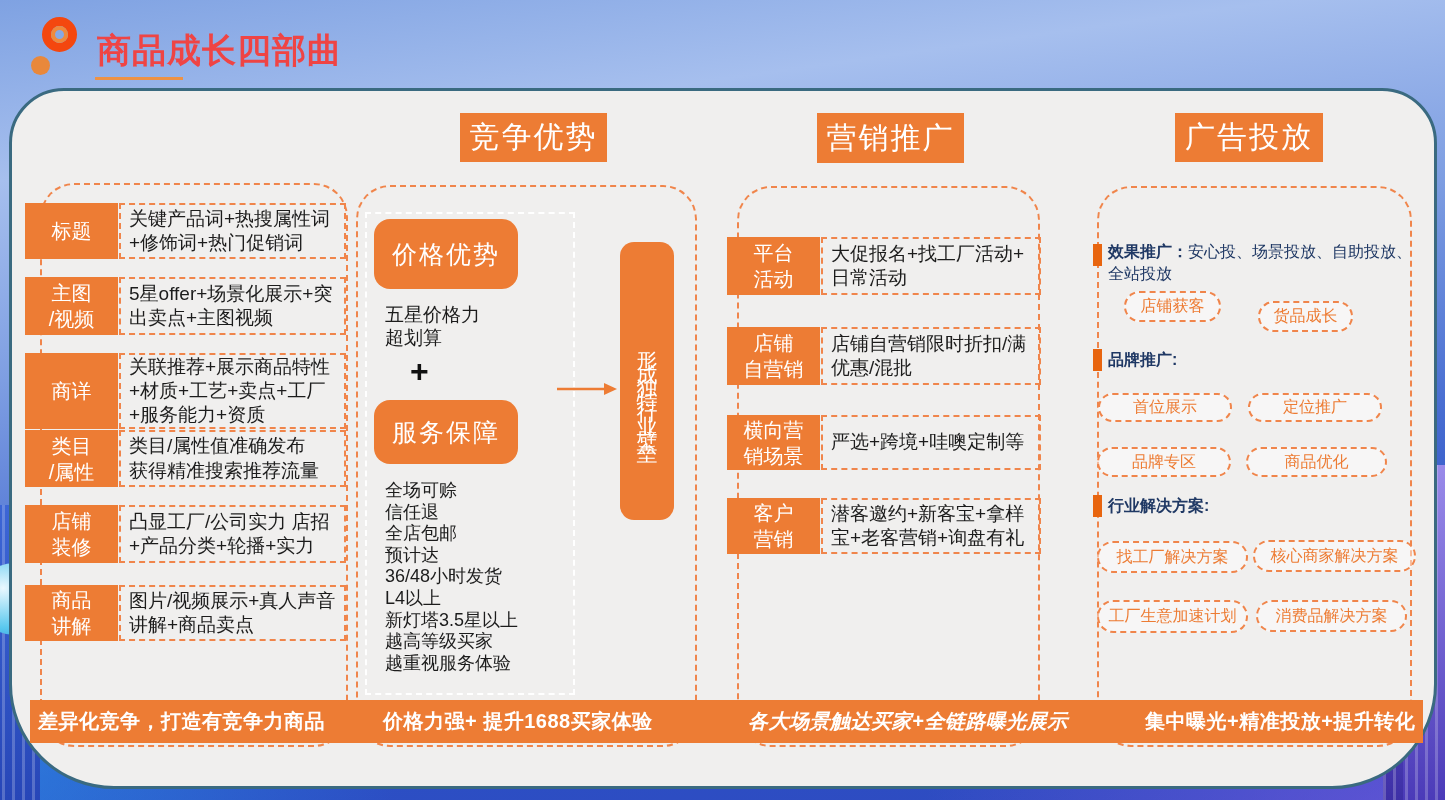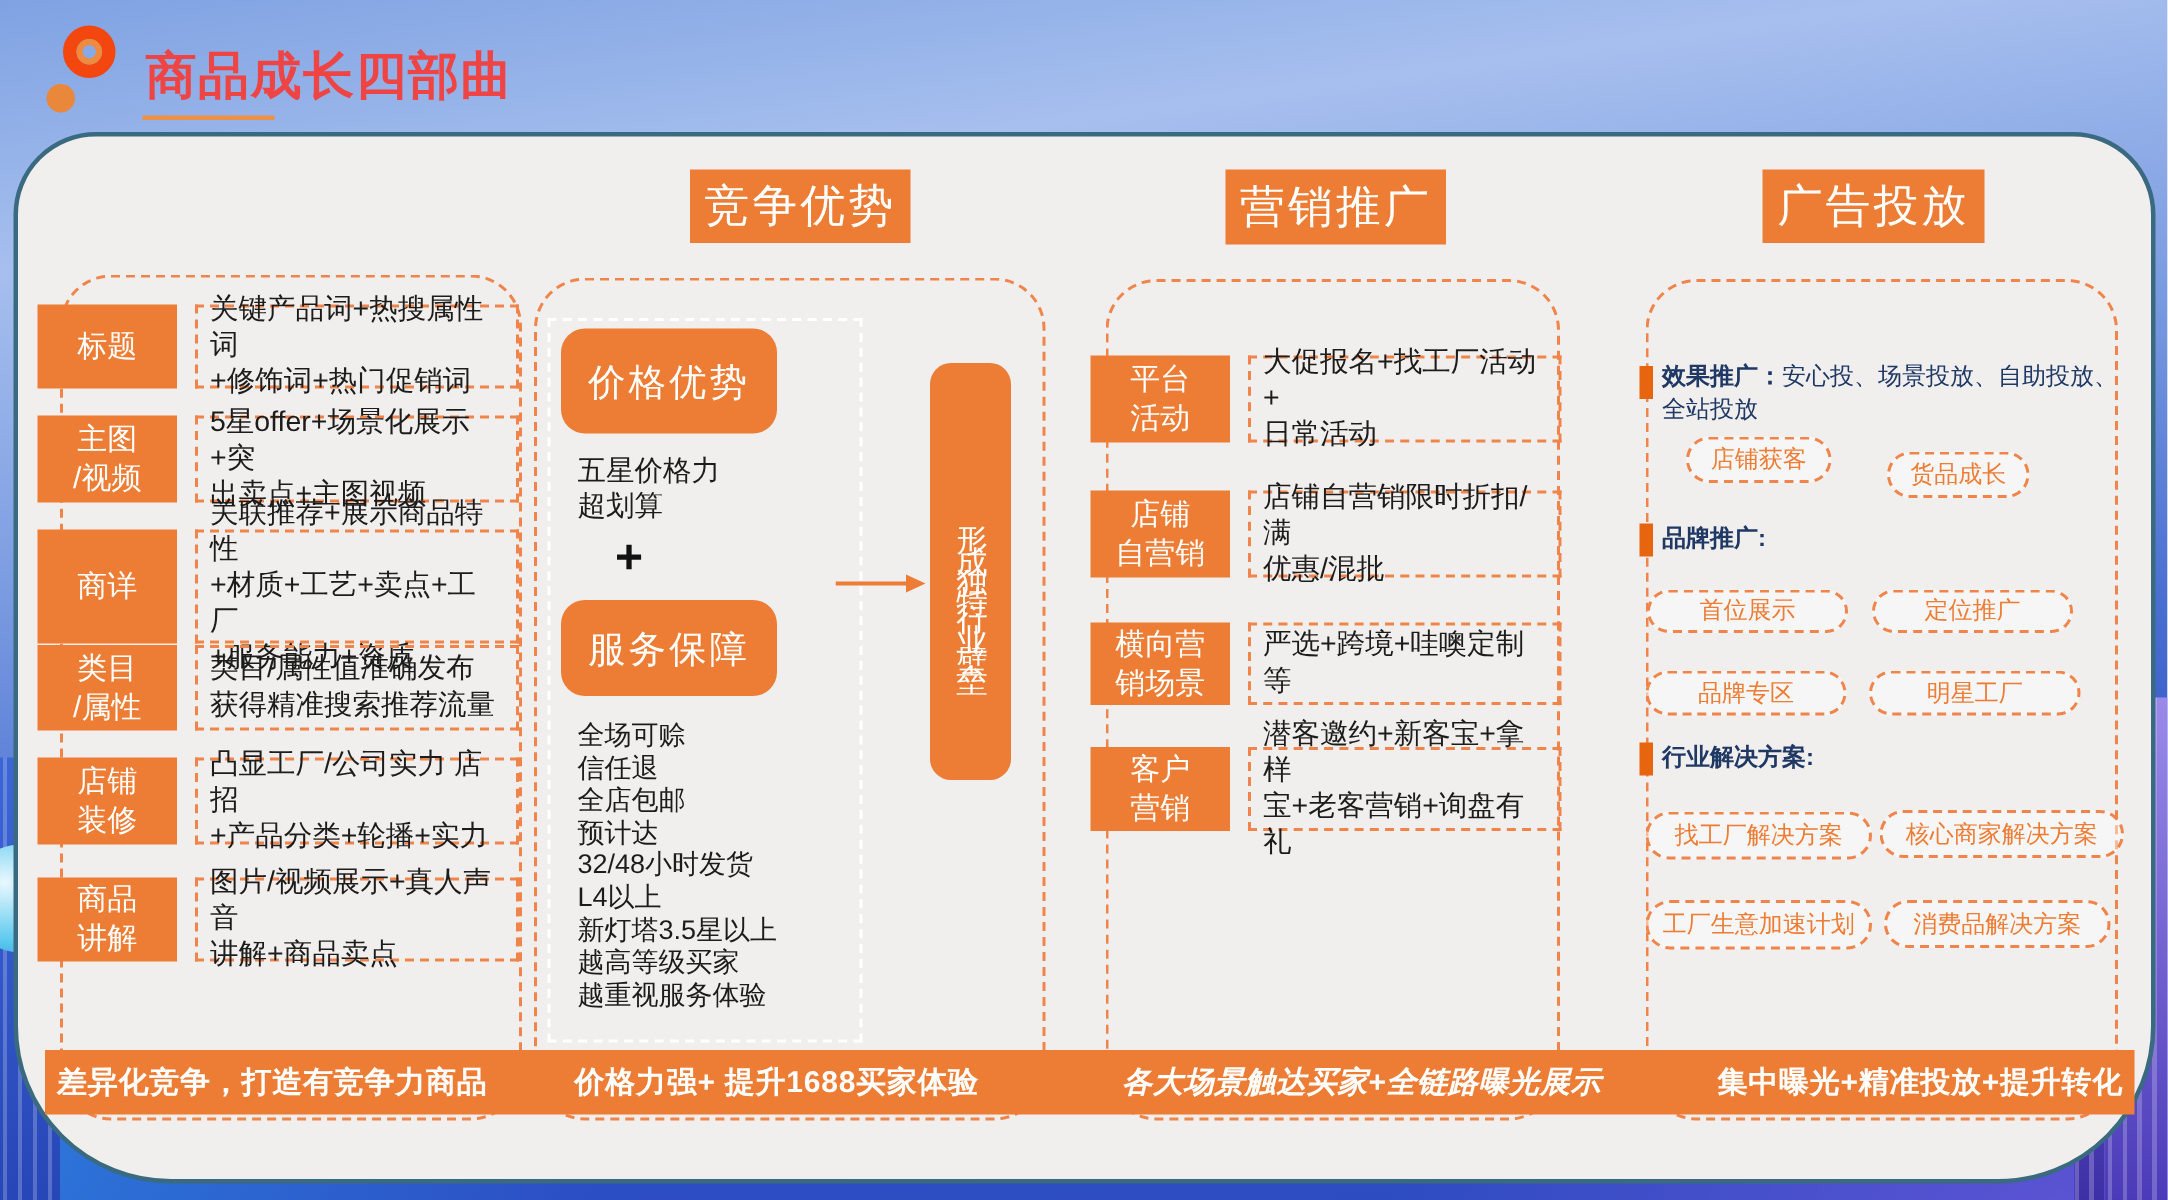--- a/index.html
+++ b/index.html
@@ -30,21 +30,21 @@
   .logo { position:absolute; left:28px; top:12px; z-index:2; }
 
   
   .col-header { background:#ED7C34; color:#FFFFFF; font-size:30px; text-align:center;
     display:flex; align-items:center; justify-content:center; letter-spacing:2px; }
   .dashed-box { border:2px dashed #F0854B; border-radius:34px; }
   .row { display:flex; }
   .row-label { background:#ED7C34; color:#FFFFFF; font-size:20px; width:93px; flex:none;
     display:flex; align-items:center; justify-content:center; text-align:center;
     white-space:pre-line; line-height:1.3; }
-  .row-text { flex:1; border:2px dashed #F0854B; margin-left:12px;
+  .row-text { flex:1; border:2px dashed #F0854B; margin-left:1px;
     color:#1C1C1C; font-size:19px; line-height:1.27;
     display:flex; align-items:center; padding:2px 8px; white-space:pre-line; }
   .solid-box { background:#ED7C34; color:#FFFFFF; border-radius:16px;
     display:flex; align-items:center; justify-content:center; font-size:25px; letter-spacing:2px; }
   .plain-text { color:#1C1C1C; font-size:19px; line-height:1.22; white-space:pre-line; }
   .plus-sign { color:#111; font-size:32px; font-weight:bold; }
   .white-dashed { border:2px dashed #FFFFFF; }
   .result-bar { background:#ED7C34; color:#fff; border-radius:14px;
     writing-mode:vertical-lr; text-orientation:upright;
     font-size:21px; letter-spacing:13px;
@@ -135,21 +135,21 @@
   <div class="white-dashed" style="left:353px; top:121px; width:210px; height:483px;"></div>
   <div class="solid-box" style="left:362px; top:128px; width:144px; height:70px;">价格优势</div>
   <div class="plain-text" style="left:373px; top:212px;">五星价格力
 超划算</div>
   <div class="plus-sign" style="left:398px; top:262px;">+</div>
   <div class="solid-box" style="left:362px; top:309px; width:144px; height:64px;">服务保障</div>
   <div class="plain-text" style="left:373px; top:389px; font-size:18px; line-height:1.2;">全场可赊
 信任退
 全店包邮
 预计达
-32/48小时发货
+36/48小时发货
 L4以上
 新灯塔3.5星以上
 越高等级买家
 越重视服务体验</div>
   <div style="left:545px; top:290px; width:60px; height:16px;">
     <svg width="60" height="16" viewBox="0 0 60 16">
       <path d="M0 8 H47" stroke="#ED7C34" stroke-width="2.6"></path>
       <path d="M47 2 L60 8 L47 14 Z" fill="#ED7C34"></path>
     </svg>
   </div>
@@ -186,21 +186,21 @@
   <div class="pill" style="left:1112px; top:200px; width:97px; height:31px;">店铺获客</div>
   <div class="pill" style="left:1246px; top:210px; width:95px; height:31px;">货品成长</div>
 
   <div class="sec-marker" style="left:1081px; top:258px;"></div>
   <div class="sec-text" style="left:1096px; top:258px;">
     <b>品牌推广:</b>
   </div>
   <div class="pill" style="left:1086px; top:302px; width:134px; height:29px;">首位展示</div>
   <div class="pill" style="left:1236px; top:302px; width:134px; height:29px;">定位推广</div>
   <div class="pill" style="left:1085px; top:356px; width:134px; height:30px;">品牌专区</div>
-  <div class="pill" style="left:1234px; top:356px; width:141px; height:30px;">明星工厂</div>
+  <div class="pill" style="left:1234px; top:356px; width:141px; height:30px;">商品优化</div>
 
   <div class="sec-marker" style="left:1081px; top:404px;"></div>
   <div class="sec-text" style="left:1096px; top:404px;">
     <b>行业解决方案:</b>
   </div>
   <div class="pill" style="left:1085px; top:450px; width:151px; height:32px;">找工厂解决方案</div>
   <div class="pill" style="left:1241px; top:449px; width:163px; height:32px;">核心商家解决方案</div>
   <div class="pill" style="left:1085px; top:509px; width:151px; height:33px;">工厂生意加速计划</div>
   <div class="pill" style="left:1244px; top:509px; width:151px; height:32px;">消费品解决方案</div>
 

